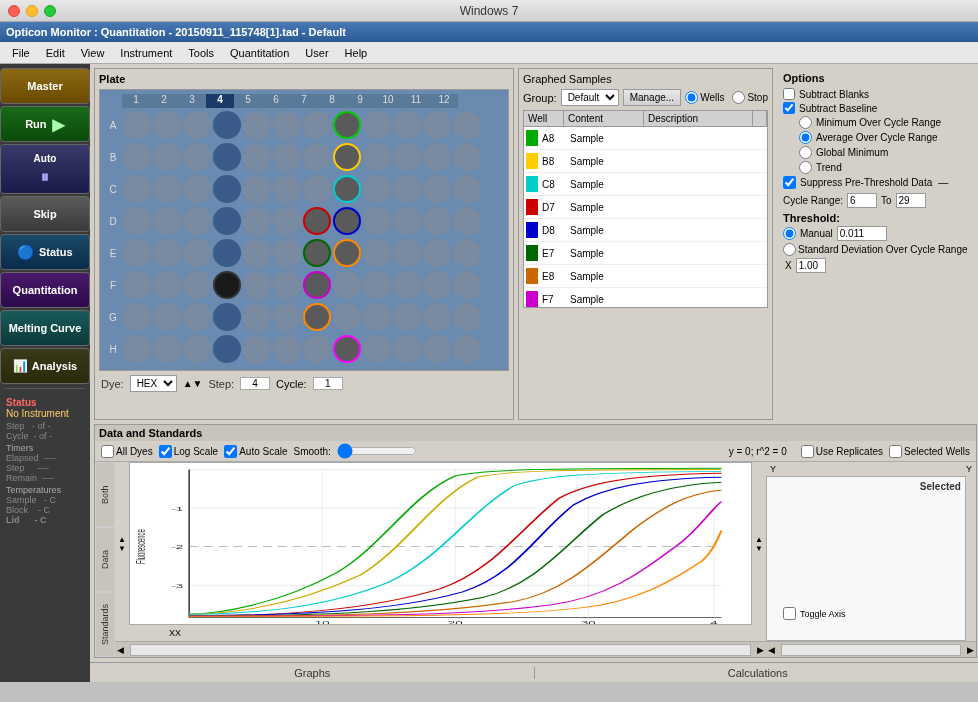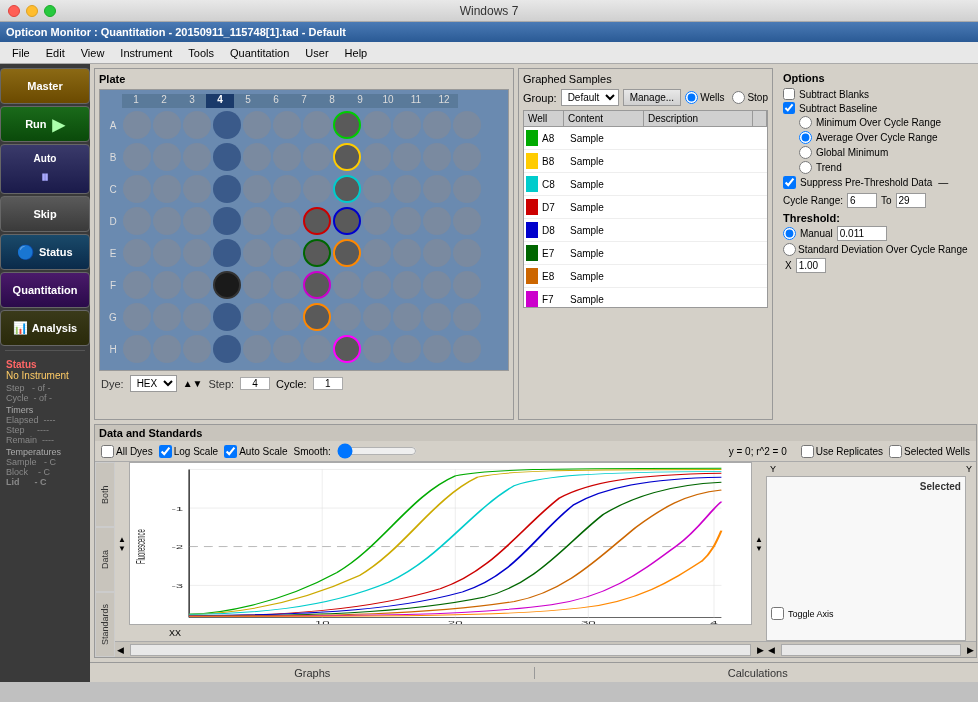--- a/index.html
+++ b/index.html
@@ -437,20 +437,23 @@
     </div>
     <div class="sidebar-btn">
       <span>Skip</span>
     </div>
     <div class="sidebar-btn status" style="display:flex; gap:4px; align-items:center;">
       <span style="color:#66ccff; font-size:14px;">🔵</span>
       <span>Status</span>
     </div>
     <div class="sidebar-btn quantitation">
       <span>Quantitation</span>
+    </div>
+    <div class="sidebar-btn melting">
+      <span>Melting Curve</span>
     </div>
     <div class="sidebar-btn analysis" style="display:flex;gap:4px;align-items:center;">
       <span style="color:#ffff66; font-size:12px;">📊</span>
       <span>Analysis</span>
     </div>
     <div class="sidebar-divider"></div>
     <div class="sidebar-status">
       <div style="color:#ff6666; font-weight:bold; font-size:10px;">Status</div>
       <div style="color:#ffcc66; font-size:10px;">No Instrument</div>
       <div style="font-size:9px; color:#888; margin-top:2px;">Step &nbsp; - of -</div>
@@ -885,21 +888,21 @@
             <span style="font-size:9px; padding:0 2px; cursor:pointer;">▶</span>
           </div>
         </div>
 
         <div style="display:flex; flex-direction:column; width:210px;">
           <div style="display:flex; align-items:center; justify-content:space-between; padding:2px 4px; font-size:9px;">
             <span>Y</span>
             <span>Y</span>
           </div>
           <div class="right-chart" style="flex:1;">
-            <div style="position:absolute; bottom:20px; left:4px; font-size:9px; display:flex; align-items:center; gap:4px;">
+            <div style="position:absolute; bottom:20px; left:16px; font-size:9px; display:flex; align-items:center; gap:4px;">
               <input type="checkbox" style="">
               <span>Toggle Axis</span>
             </div>
             <div style="position:absolute; top:4px; right:4px; font-size:10px; font-weight:bold; color:#333;">Selected</div>
           </div>
 
           <div class="bottom-scrollbar">
             <span style="font-size:9px; padding:0 2px; cursor:pointer;">◀</span>
             <div class="scroll-track"></div>
             <span style="font-size:9px; padding:0 2px; cursor:pointer;">▶</span>

